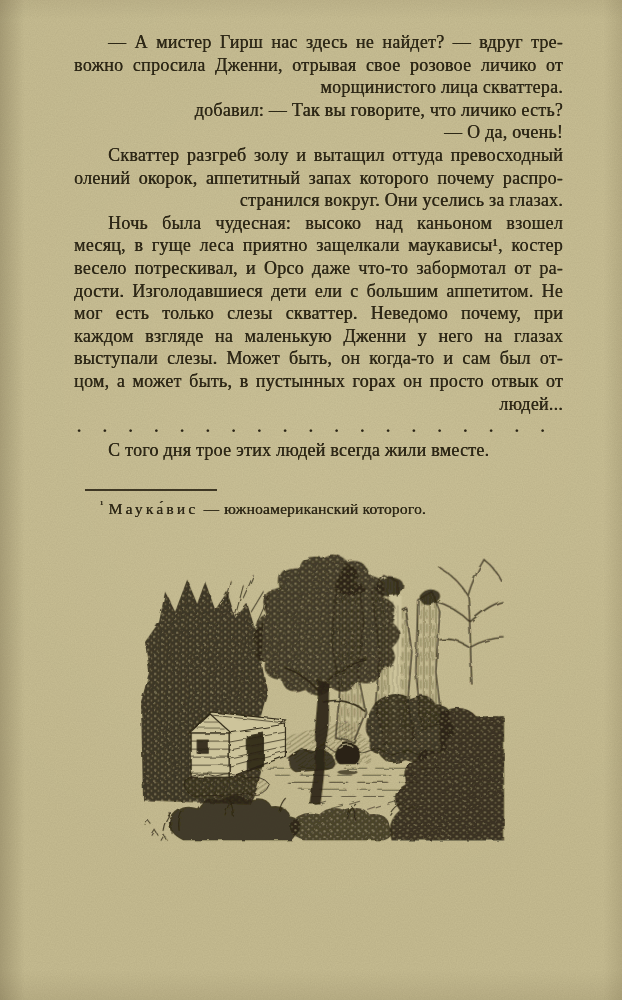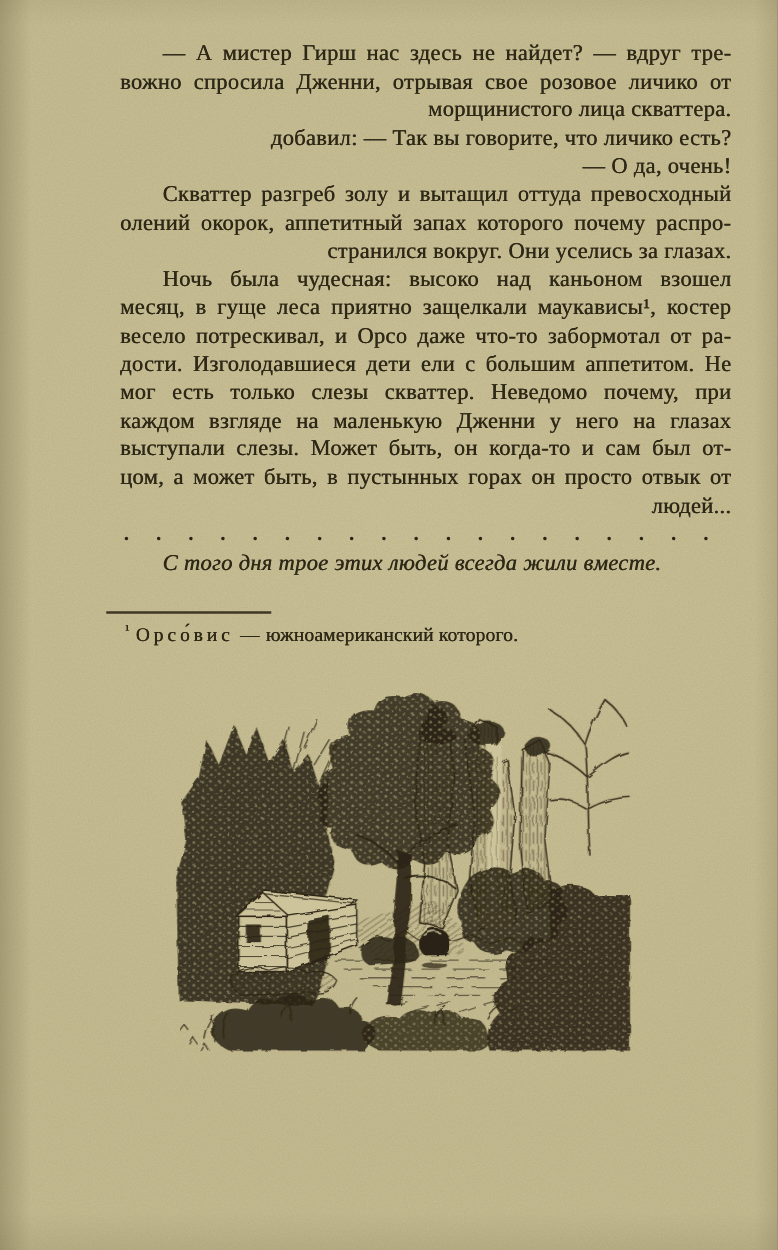--- a/index.html
+++ b/index.html
@@ -15,33 +15,32 @@
       linear-gradient(0deg, rgba(70,58,32,0.10), rgba(0,0,0,0) 3%),
       linear-gradient(180deg, rgba(70,58,32,0.07), rgba(0,0,0,0) 2%),
       #c7bd92;
     color:#2e2817;
   }
   .grain{position:absolute;left:0;top:0;z-index:0;pointer-events:none;}
   .tcol{
     position:absolute;left:74px;top:31px;width:489px;z-index:1;
     font-size:18px;line-height:22.6px;letter-spacing:0.25px;
     text-shadow:0.35px 0 0 currentColor;
-    margin-left:22px;
   }
   .tline{white-space:nowrap;text-align:right;}
   .tline.just{white-space:normal;text-align:justify;text-align-last:justify;}
   .tline.ind{padding-left:34px;}
   .tline.ind.just{padding-left:0;text-indent:34px;}
   .dots{
     margin-top:1px;height:22.6px;
     font-size:17px;font-weight:bold;letter-spacing:21.5px;
     padding-left:3px;overflow:hidden;color:#2a2415;
     text-shadow:none;
   }
-  .closing{padding-left:34px;white-space:nowrap;font-style:italic;}
+  .closing{padding-left:34px;white-space:nowrap;}
   .footnote{position:absolute;left:74px;top:489px;width:489px;z-index:1;}
   .fn-rule{margin-left:11px;width:132px;height:2px;background:rgba(43,36,20,0.88);}
   .fn-text{margin-top:7px;padding-left:26px;font-size:15.5px;letter-spacing:0.2px;text-shadow:0.3px 0 0 currentColor;}
   .fn-marker{font-size:11px;vertical-align:super;margin-right:5px;}
   .fn-term{letter-spacing:3.2px;margin-right:4px;}
   .fn-sep{margin:0 5px 0 1px;}
   .illus{position:absolute;left:139px;top:551px;z-index:1;}
 </style>
 </head>
 <body>
@@ -76,21 +75,21 @@
         <div class="tline just">цом, а может быть, в пустынных горах он просто отвык от</div>
         <div class="tline">людей...</div>
       </div>
     <div class="dots">...................</div>
     <div class="closing">С того дня трое этих людей всегда жили вместе.</div>
   </div>
 
   <div class="footnote">
     <div class="fn-rule"></div>
     <div class="fn-text">
-      <span class="fn-marker">¹</span><span class="fn-term">Орсо́вис</span><span class="fn-sep">—</span><span>южноамериканский которого.</span>
+      <span class="fn-marker">¹</span><span class="fn-term">Маука́вис</span><span class="fn-sep">—</span><span>южноамериканский которого.</span>
     </div>
   </div>
 
   <svg class="illus" width="366" height="292" viewBox="0 0 365 290" aria-hidden="true">
     <defs>
       <filter id="rgh" x="-6%" y="-6%" width="112%" height="112%">
         <feTurbulence type="fractalNoise" baseFrequency="0.09" numOctaves="2" seed="7" result="n"></feTurbulence>
         <feDisplacementMap in="SourceGraphic" in2="n" scale="3.5"></feDisplacementMap>
       </filter>
       <pattern id="vh" width="6" height="14" patternUnits="userSpaceOnUse">

